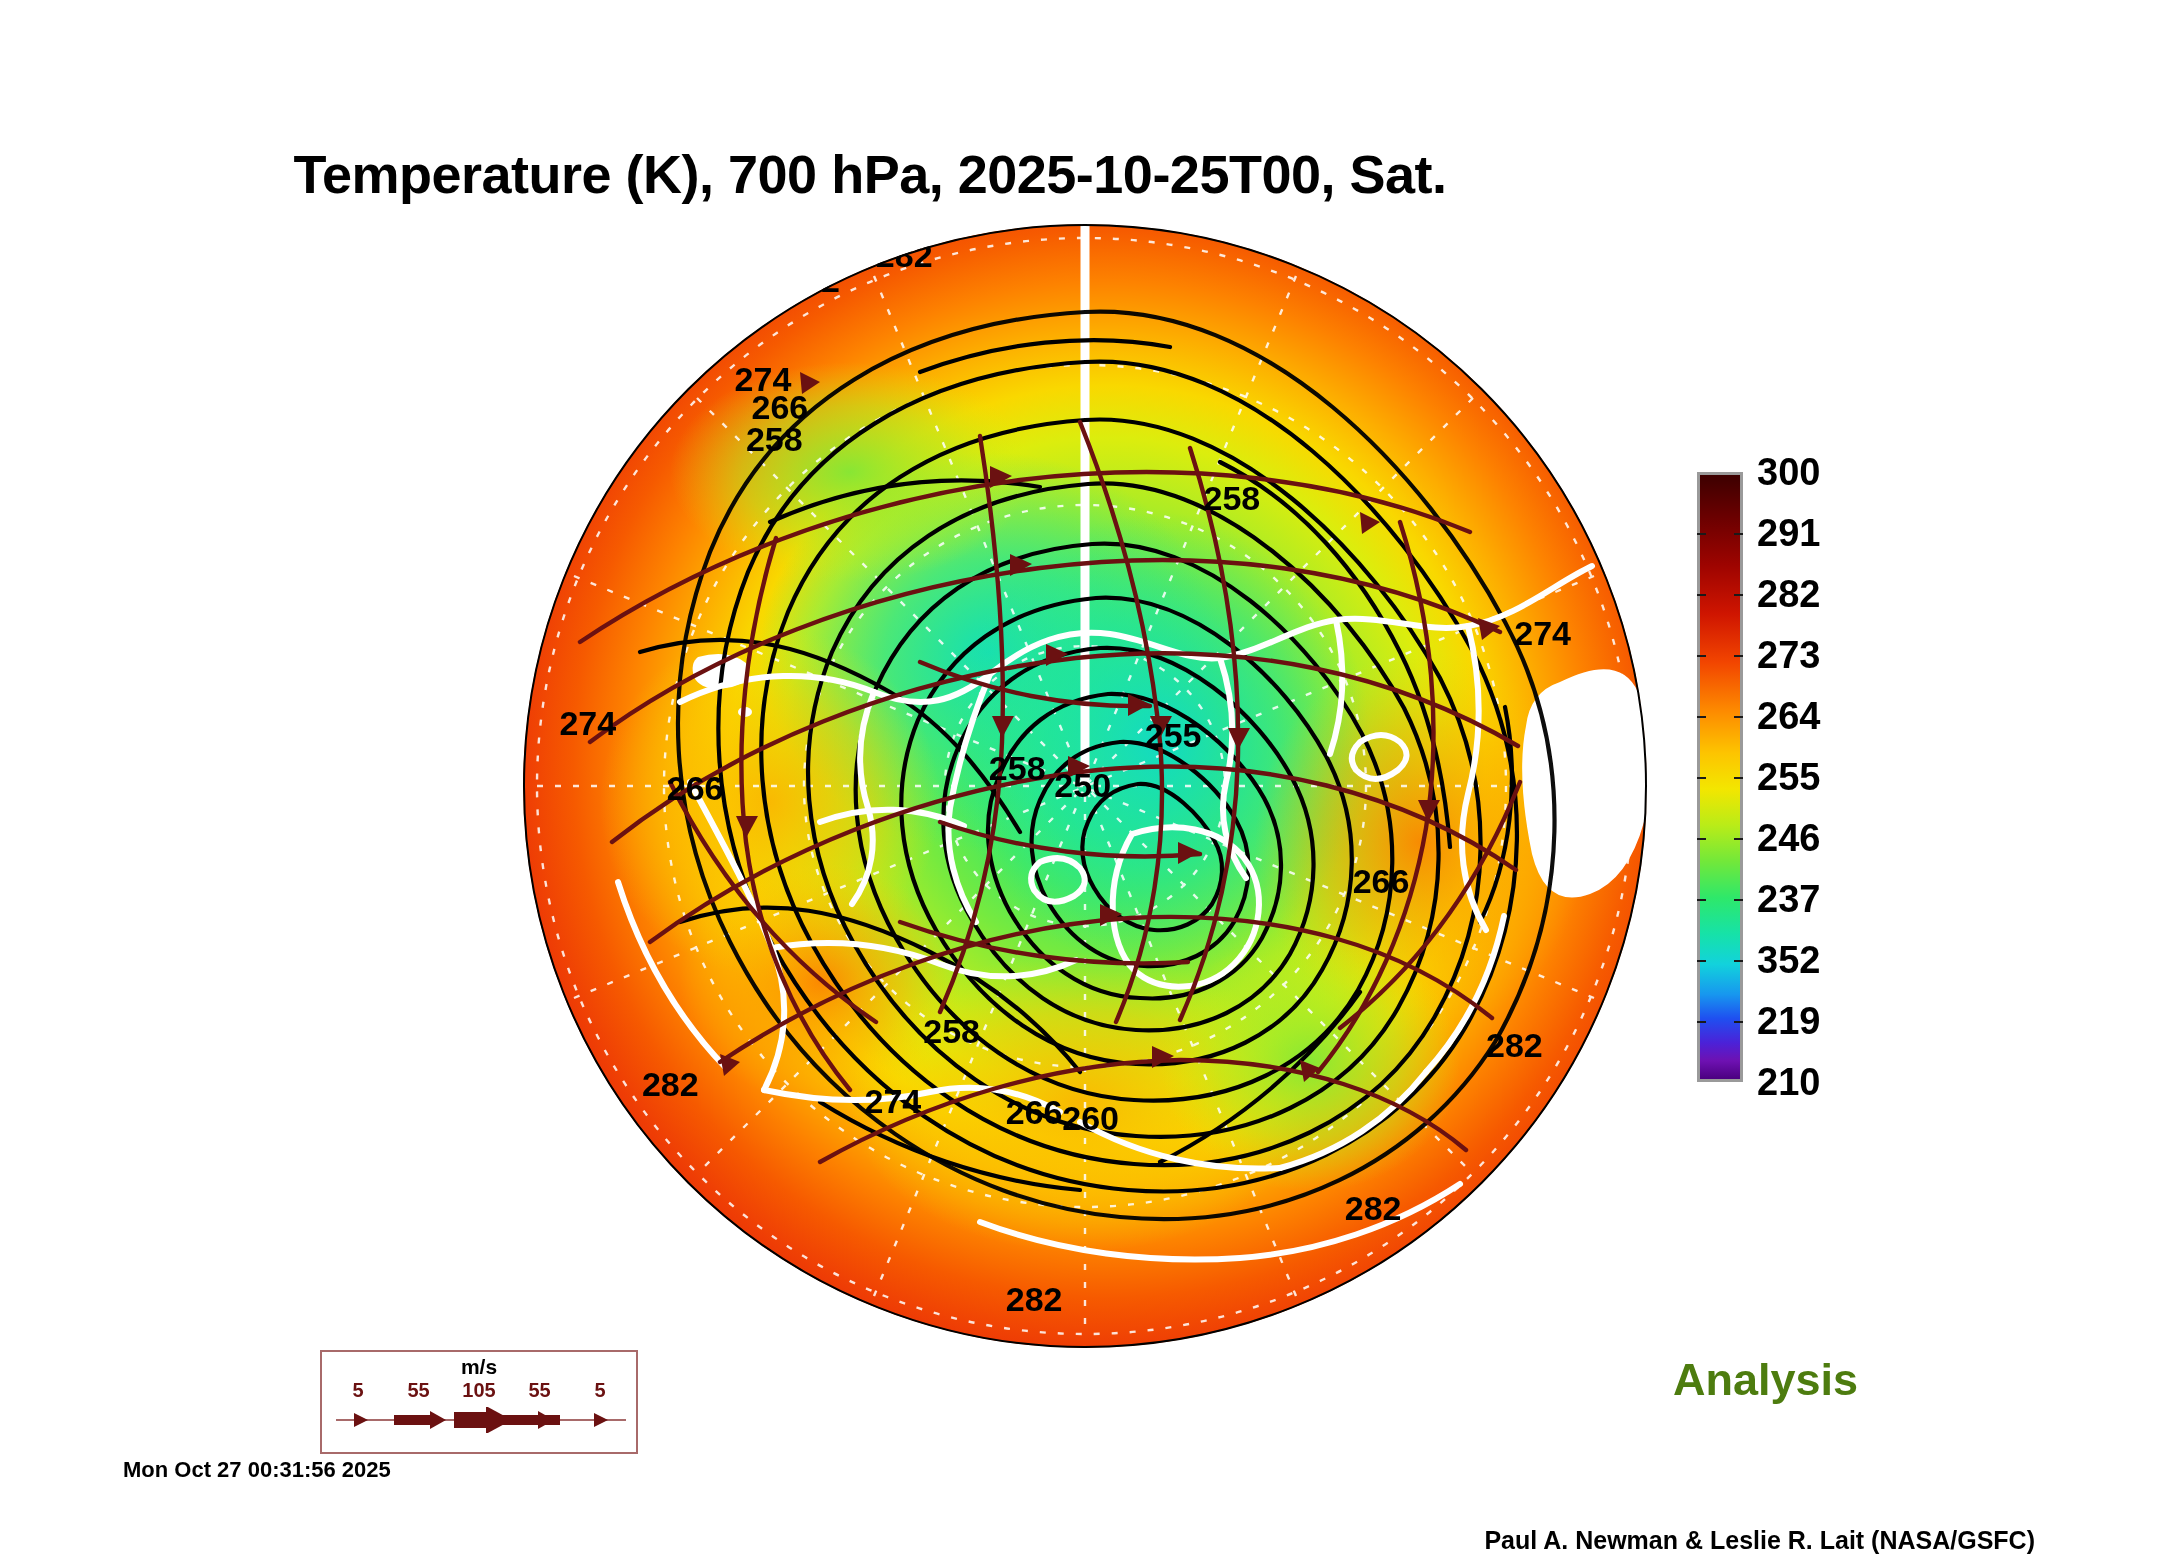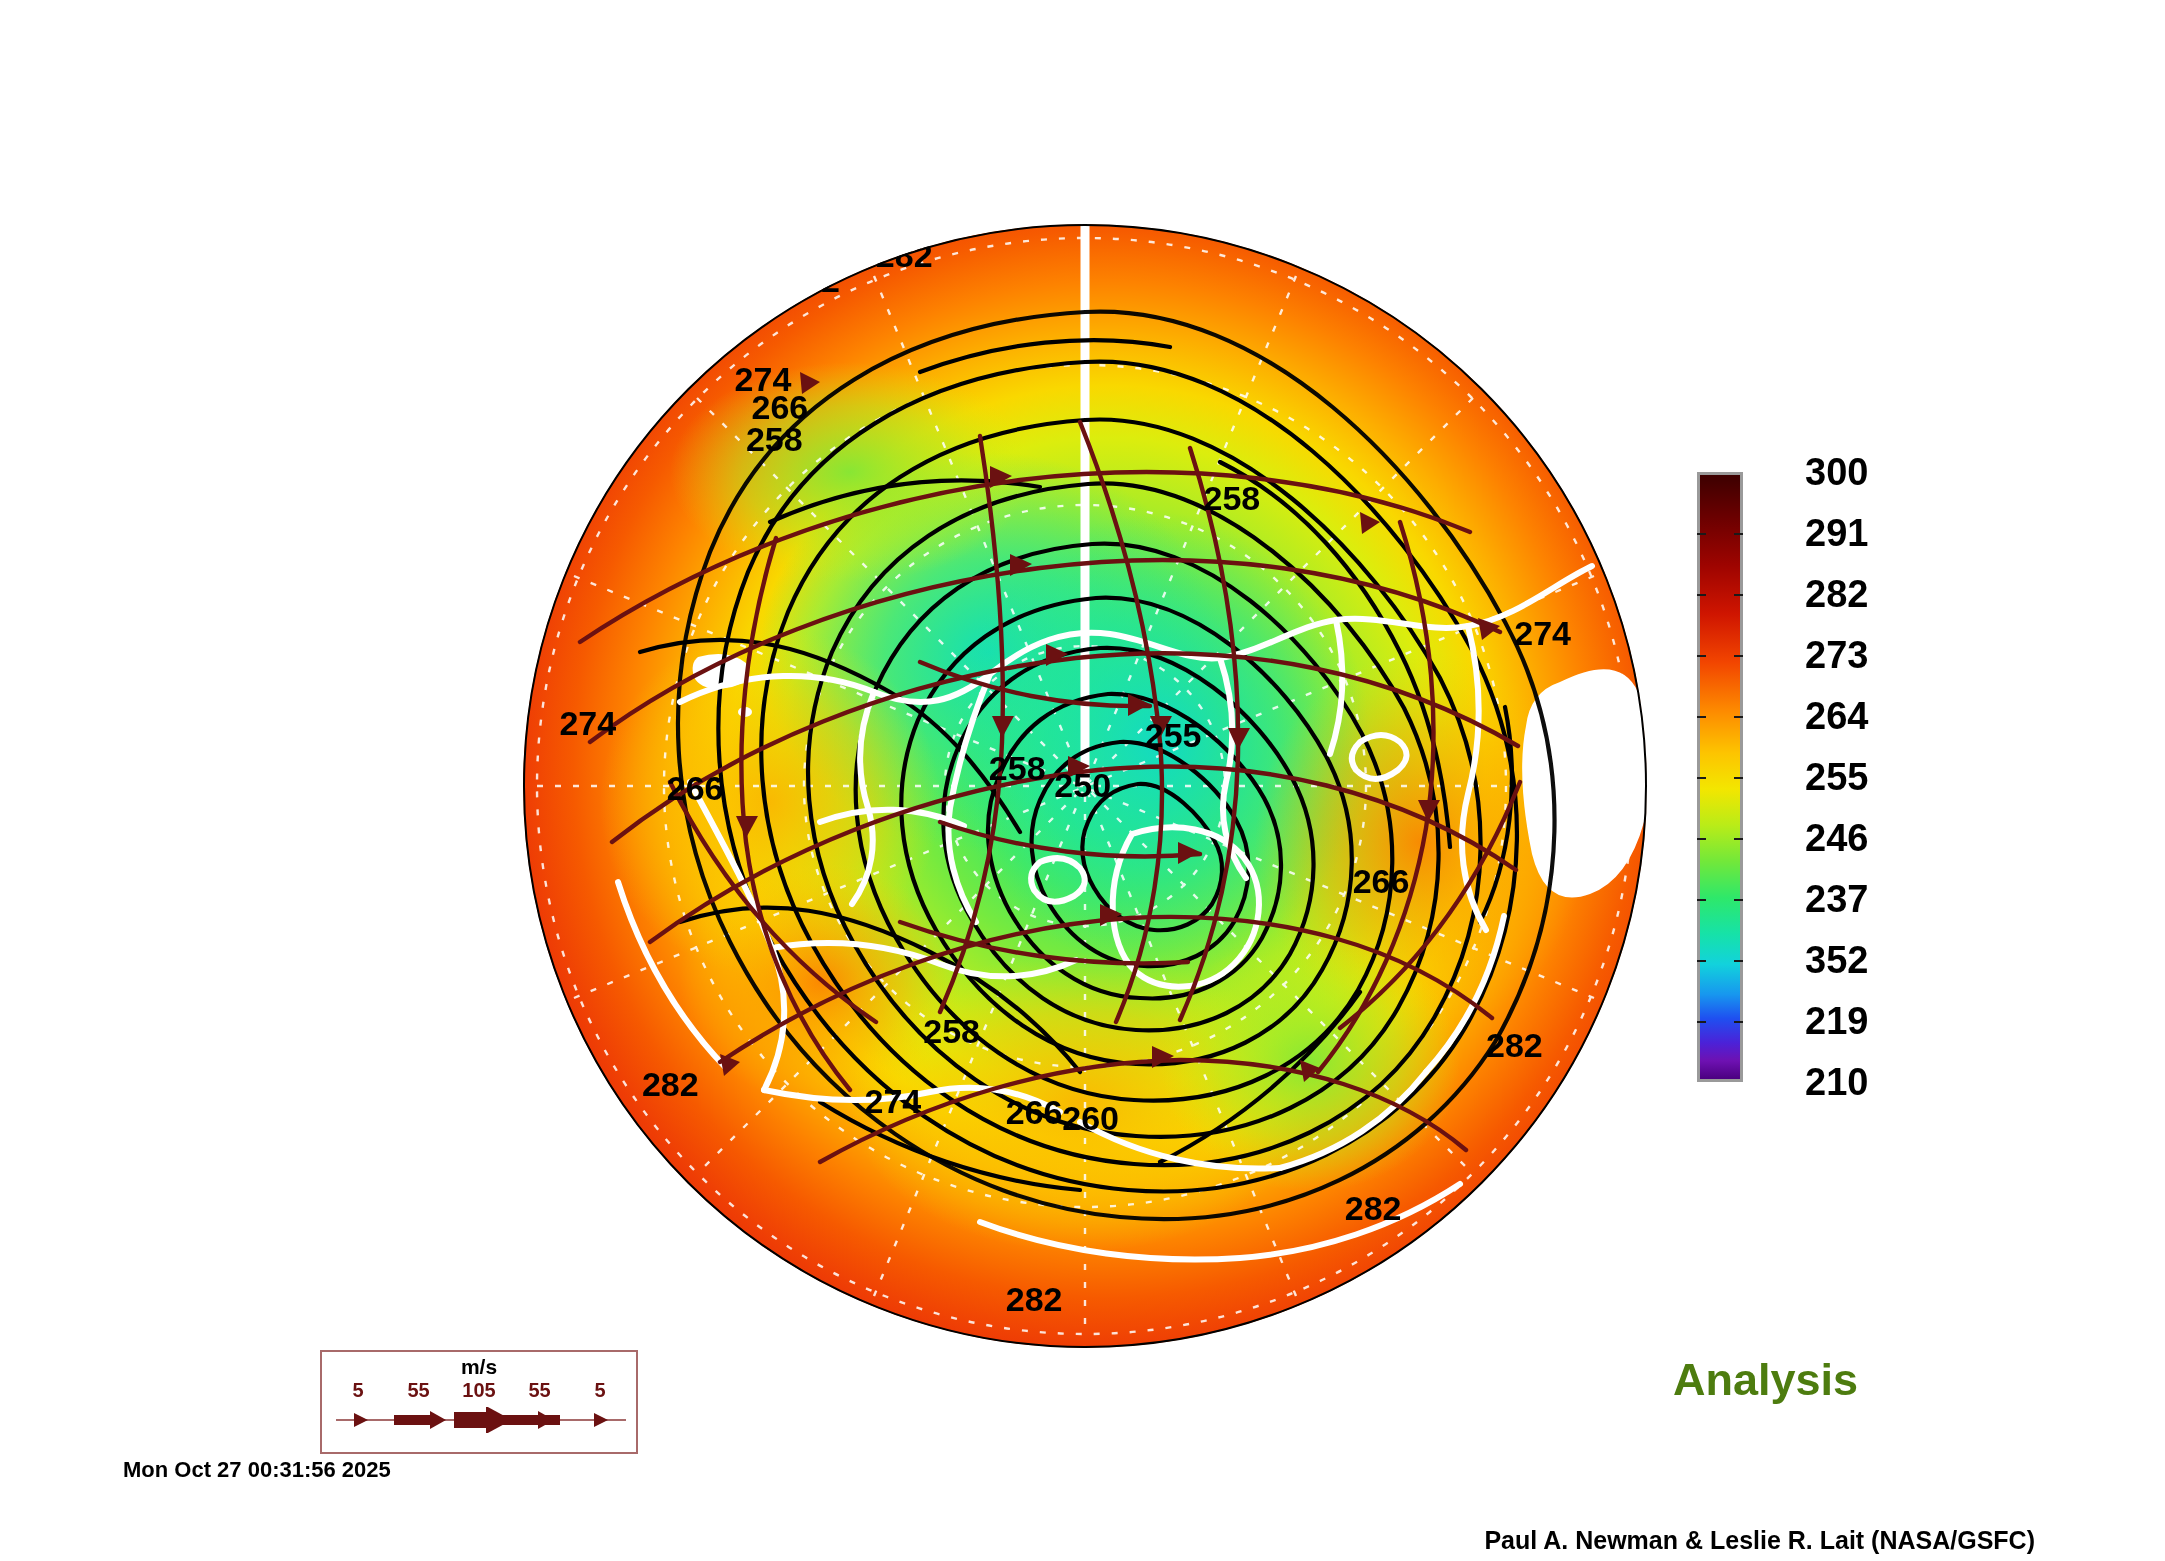--- a/index.html
+++ b/index.html
@@ -98,21 +98,20 @@
   .cb-tick.inner-l { width: 9px; }
   .cb-label {
     position: absolute;
     left: 60px;
     font-family: "Liberation Sans", sans-serif;
     font-weight: bold;
     font-size: 38px;
     color: #000000;
     transform: translateY(-50%);
     white-space: nowrap;
-    margin-left: 48px;
   }
 
   
   #wind-legend {
     position: absolute;
     left: 320px;
     top: 1350px;
     width: 318px;
     height: 104px;
     border: 2px solid #a86a6a;
@@ -185,20 +184,21 @@
     color: #000000;
     white-space: nowrap;
     text-align: right;
   }
 </style>
 </head>
 <body>
 
 <div id="page">
 
+  <div id="plot-title">Temperature (K), 700 hPa, 2025-10-25T00, Sat.</div>
 
   <div id="map-area">
     <div id="globe">
       <svg width="1130" height="1128" viewBox="0 0 1130 1128" xmlns="http://www.w3.org/2000/svg">
         <defs>
           <clipPath id="globeClip">
             <circle cx="565" cy="564" r="562"></circle>
           </clipPath>
 
           <radialGradient id="tempField" cx="52%" cy="48%" r="58%">

